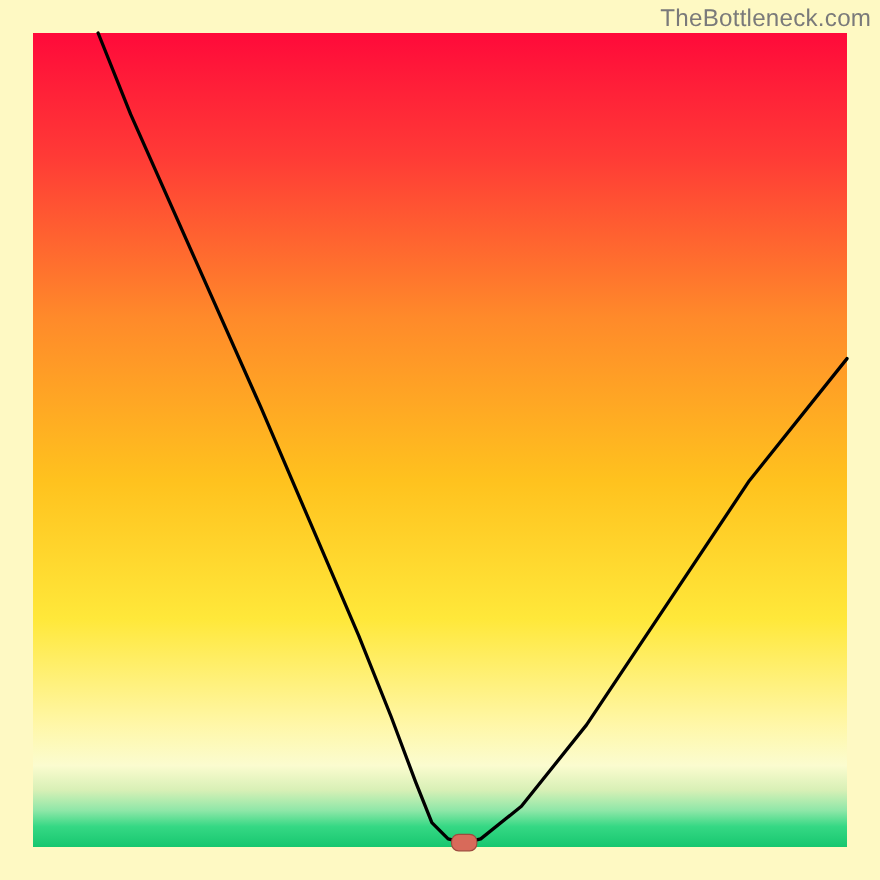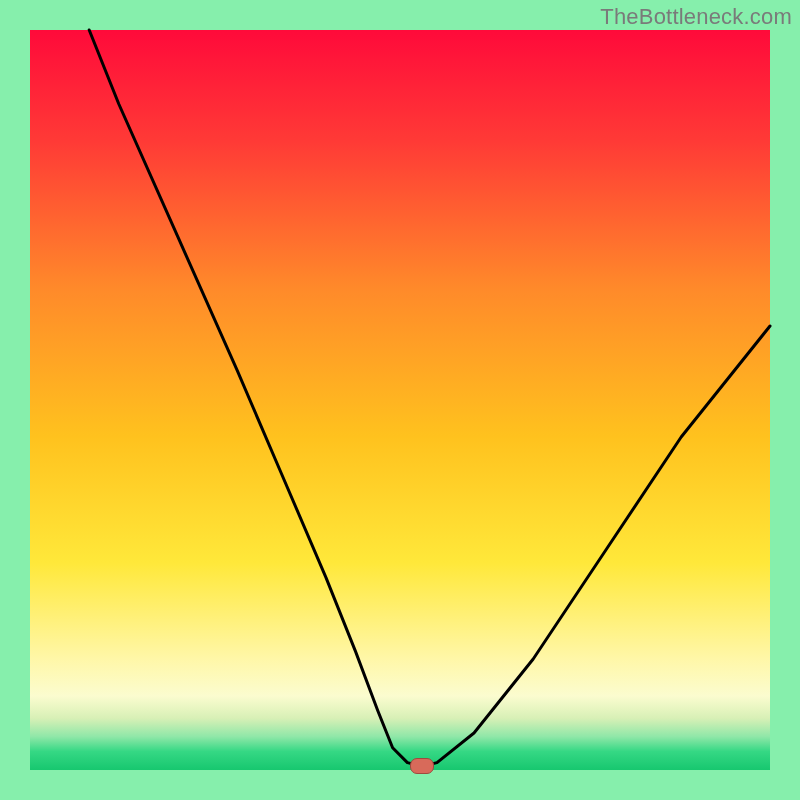--- a/index.html
+++ b/index.html
@@ -8,21 +8,21 @@
     width: 800px;
     height: 800px;
     background: #000;
     overflow: hidden;
     font-family: Arial, Helvetica, sans-serif;
   }
   .frame {
     position: relative;
     width: 800px;
     height: 800px;
-    background: #86efac;
+    background: #fef9c3;
   }
   .plot {
     position: absolute;
     left: 30px;
     top: 30px;
     width: 740px;
     height: 740px;
     
   }
   .watermark {

